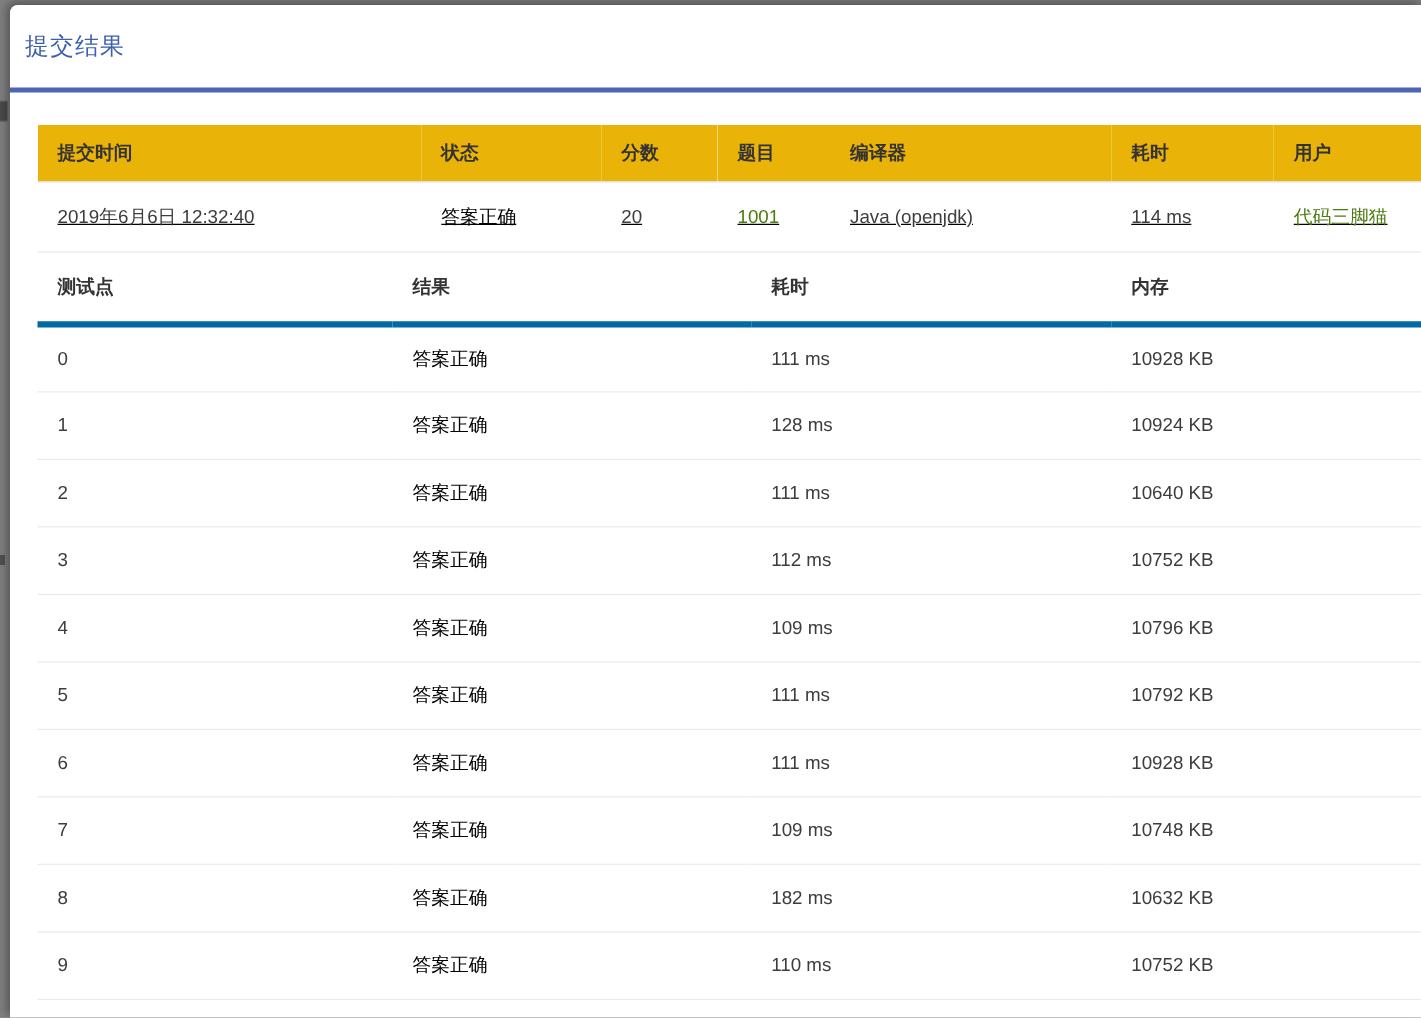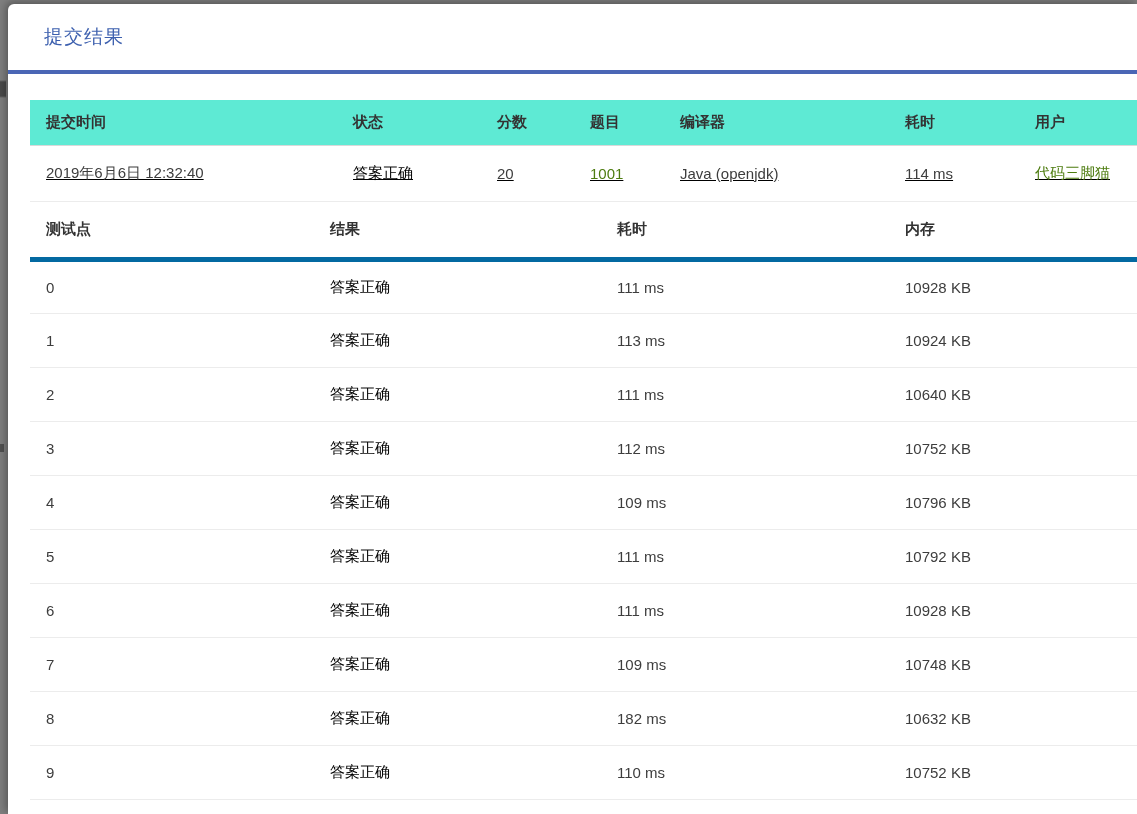--- a/index.html
+++ b/index.html
@@ -30,21 +30,21 @@
   
   .modal {
     position: absolute; left: 8px; top: 4px;
     width: calc(100% - 8px); height: calc(100% - 4px);
     background: #ffffff;
     border-top-left-radius: 6px;
     box-shadow: -2px -2px 8px rgba(0,0,0,.35);
   }
   .modal-header {
     height: 66px;
-    padding: 20px 0 0 36px;
+    padding: 20px 0 0 12px;
   }
   .modal-title {
     color: #3c5fae;
     font-size: 19px;
     font-weight: 400;
     letter-spacing: 1px;
   }
   .modal-divider {
     height: 4px;
     background: #4a66b5;
@@ -59,21 +59,21 @@
     padding-left: 16px;
     font-size: 15px;
     overflow: hidden;
     white-space: nowrap;
   }
   th { color: #333333; font-weight: 700; }
   td { color: #3d3d3d; font-weight: 400; }
 
   
   .submission-table thead tr {
-    background: #5eead4;
+    background: #eab308;
     height: 45px;
     border-bottom: 1px solid #d9d9d9;
   }
   .submission-table tbody tr {
     height: 56px;
     border-bottom: 1px solid #ececec;
     text-decoration: underline;
   }
 
   
@@ -160,21 +160,21 @@
           <tr>
             <td>0</td>
             <td><span class="status-ok">答案正确</span></td>
             <td>111 ms</td>
             <td>10928 KB</td>
           </tr>
 
           <tr>
             <td>1</td>
             <td><span class="status-ok">答案正确</span></td>
-            <td>113 ms</td>
+            <td>128 ms</td>
             <td>10924 KB</td>
           </tr>
 
           <tr>
             <td>2</td>
             <td><span class="status-ok">答案正确</span></td>
             <td>111 ms</td>
             <td>10640 KB</td>
           </tr>
 

